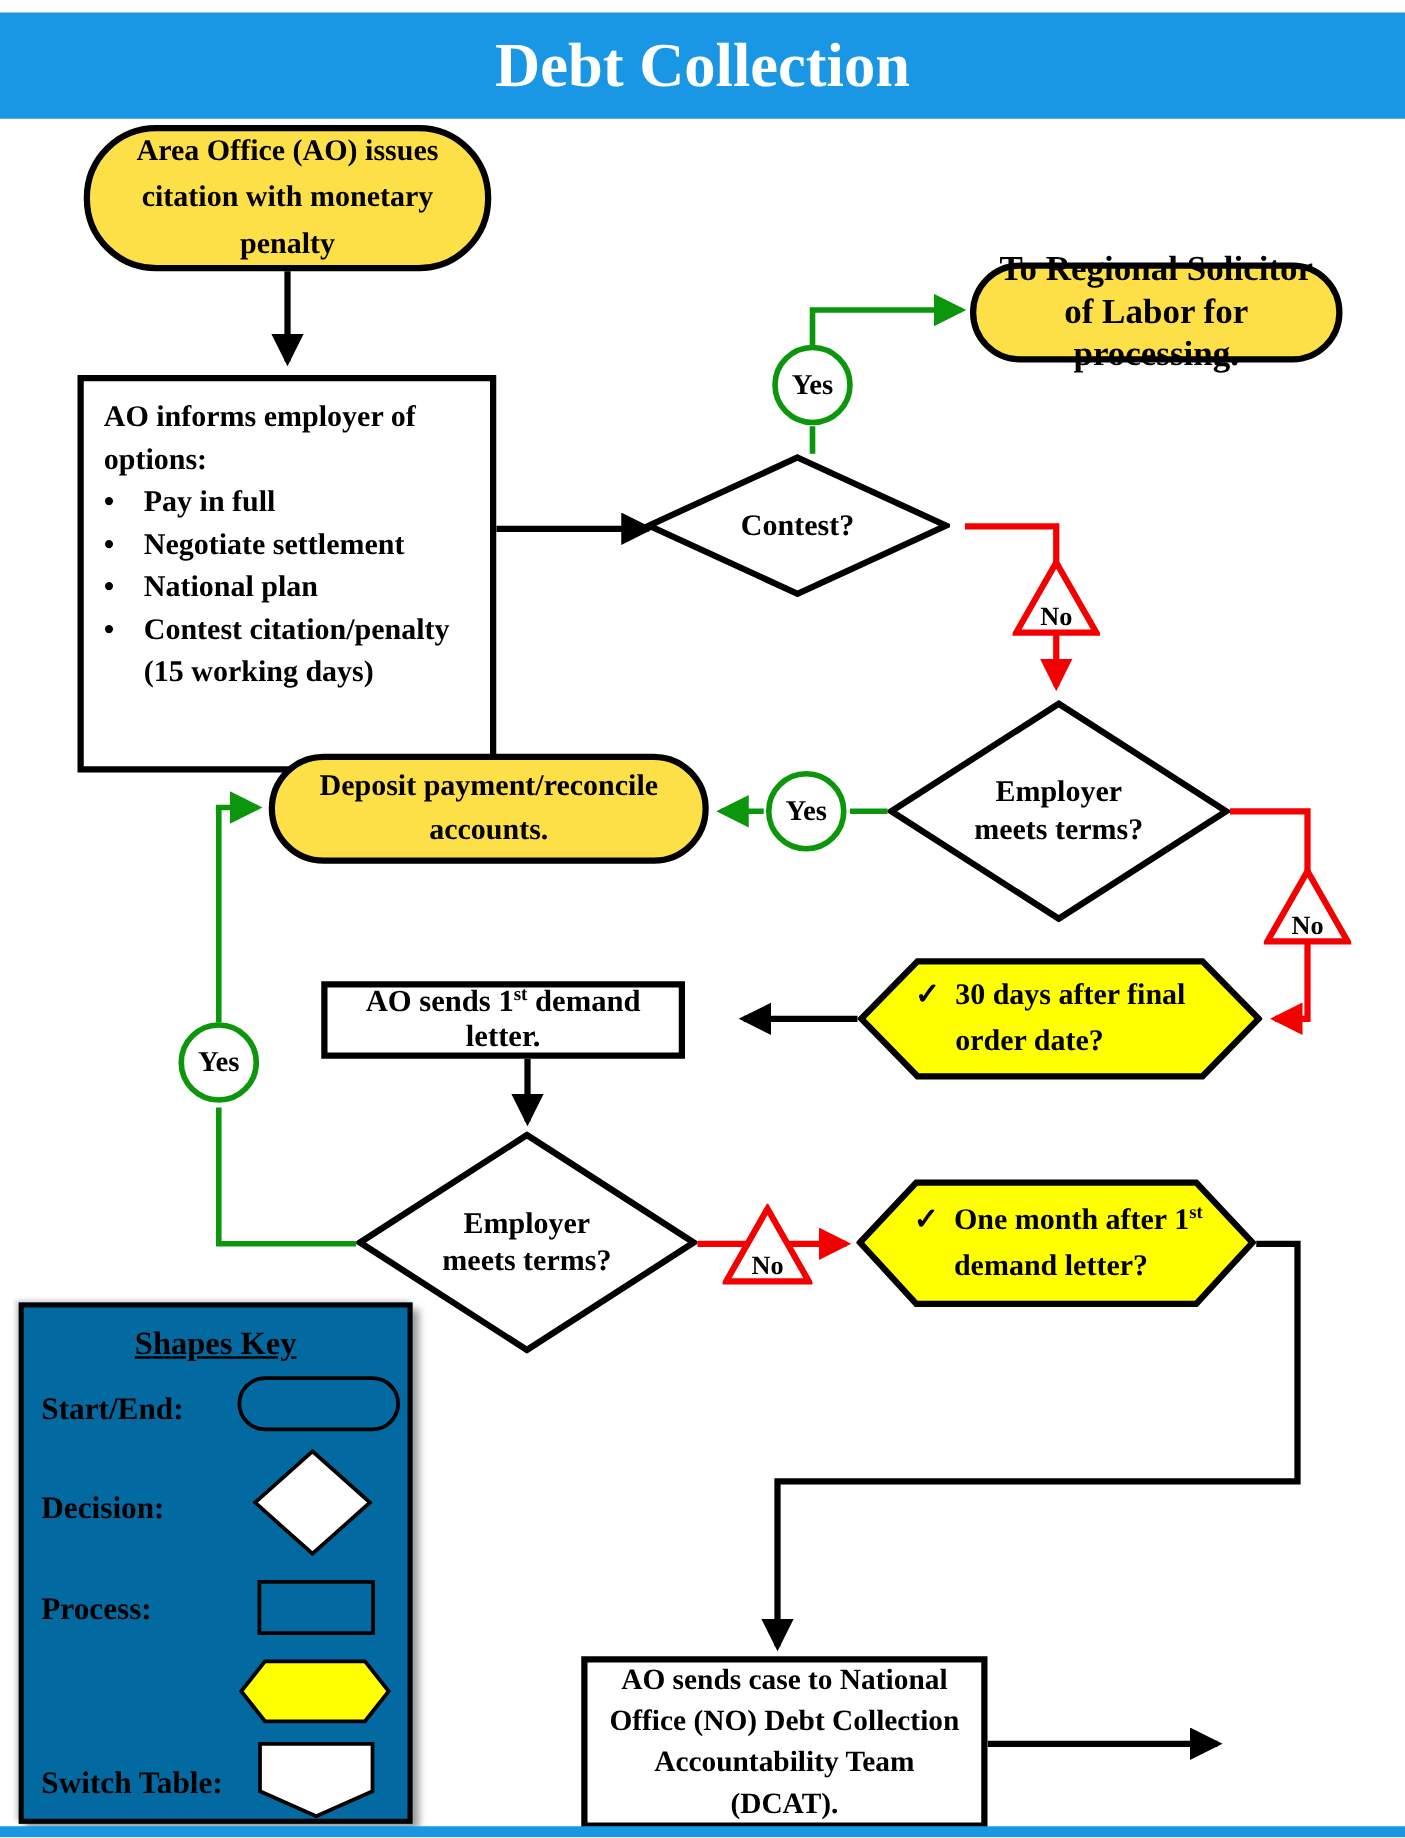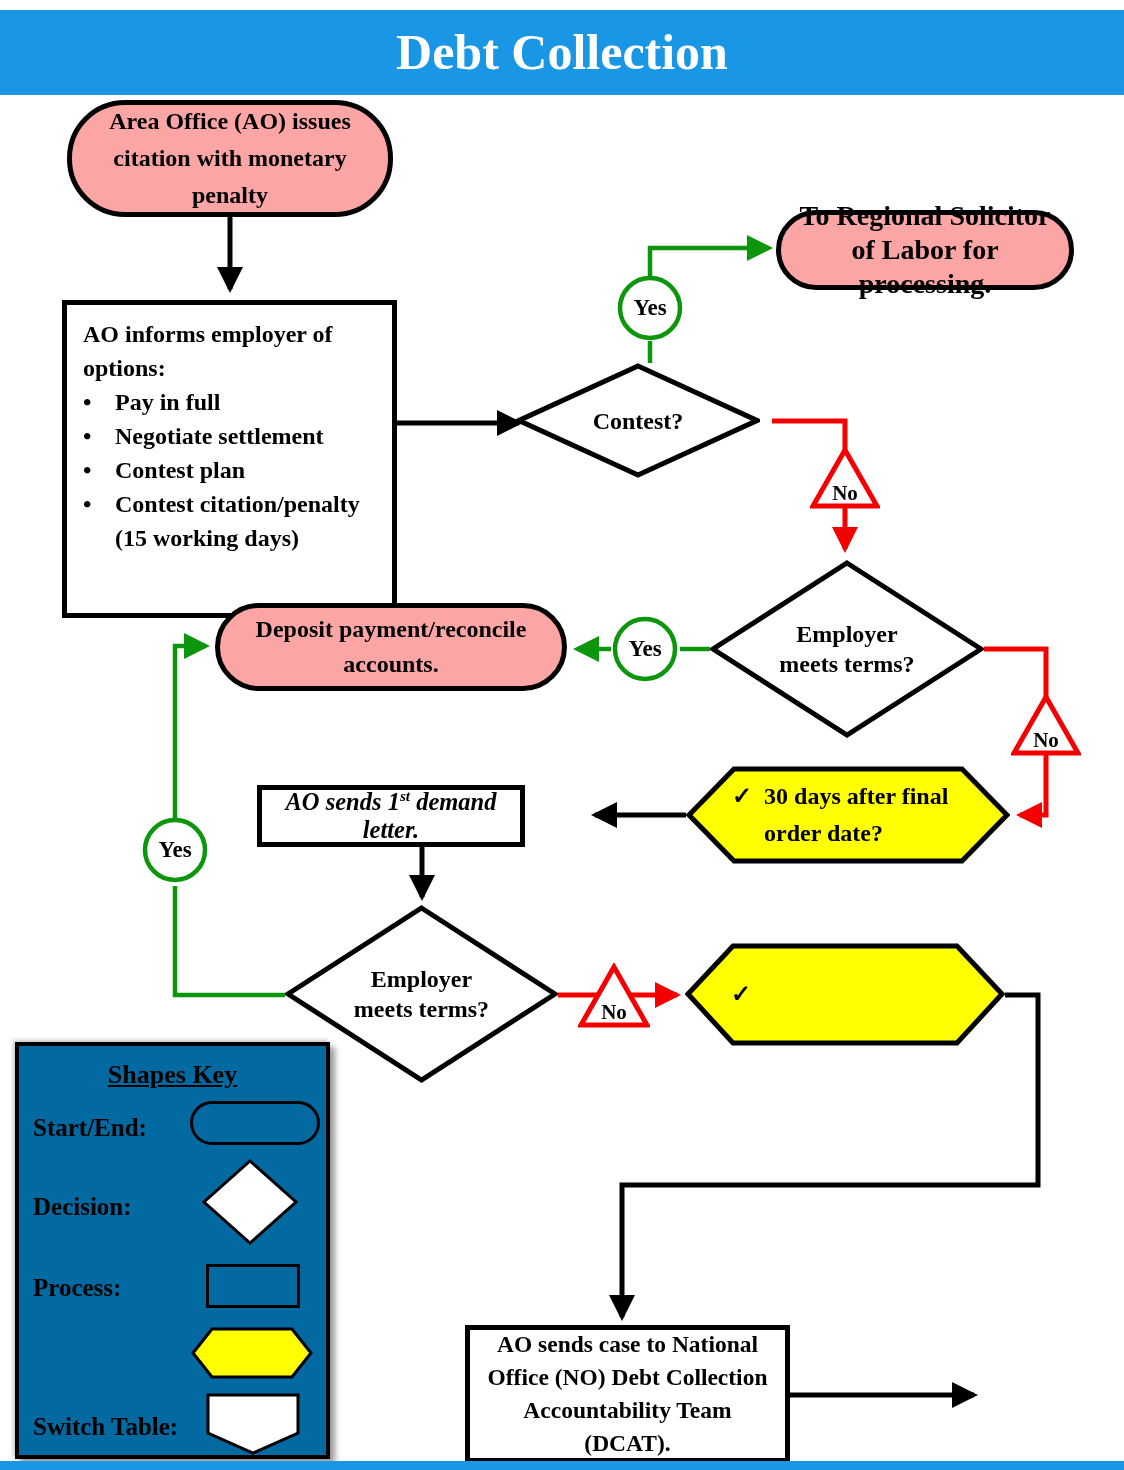--- a/index.html
+++ b/index.html
@@ -8,36 +8,36 @@
 
   
   .title-bar{position:absolute;left:0;top:10px;width:1124px;height:85px;background:#1A97E4;
              display:flex;align-items:center;justify-content:center;}
   .title-bar h1{margin:0;font-size:50px;line-height:85px;color:#fff;font-weight:bold;}
   .footer-bar{position:absolute;left:0;top:1461px;width:1124px;height:9px;background:#1A97E4;}
 
   
   .node{position:absolute;box-sizing:border-box;display:flex;align-items:center;justify-content:center;
         text-align:center;}
-  .stadium{border:5px solid #000;background:#fca5a5;}
+  .stadium{border:5px solid #000;background:#fde047;}
   .rect{border:5px solid #000;background:#fff;}
   .shape-svg{position:absolute;left:0;top:0;width:100%;height:100%;}
   .shape-label{position:relative;z-index:2;}
 
   #start-node{left:67px;top:100px;width:326px;height:117px;border-radius:58px;font-size:24px;line-height:37px;padding:0 18px;}
   #to-regional-node{left:776px;top:210px;width:298px;height:80px;border-radius:40px;font-size:28px;line-height:34px;padding:0 10px;}
   #deposit-node{left:215px;top:603px;width:352px;height:88px;border-radius:44px;font-size:24px;line-height:35px;padding:0 14px;}
 
   #options-box{left:62px;top:300px;width:335px;height:318px;align-items:flex-start;justify-content:flex-start;
                text-align:left;font-size:24px;line-height:34px;padding:12px 8px 8px 16px;flex-direction:column;}
   .bullet-row{display:flex;}
   .bullet-row .bullet{width:32px;flex:0 0 32px;text-align:left;}
   .bullet-row .btext{flex:1;}
 
-  #demand-box{left:257px;top:785px;width:268px;height:62px;font-size:24.5px;font-style:italic;}
+  #demand-box{left:257px;top:785px;width:291px;height:62px;font-size:24.5px;}
   #dcat-box{left:465px;top:1325px;width:325px;height:138px;font-size:23.5px;line-height:33px;padding:16px 8px;}
 
   .diamond .shape-label{font-size:24px;line-height:30px;}
   #contest-diamond{left:516px;top:363px;width:244px;height:115px;}
   #terms1-diamond{left:710px;top:560px;width:274px;height:178px;}
   #terms2-diamond{left:285px;top:905px;width:273px;height:178px;}
 
   .hexagon{justify-content:flex-start;text-align:left;}
   #days30-hex{left:686px;top:765px;width:324px;height:100px;}
   #onemonth-hex{left:685px;top:942px;width:320px;height:105px;}
@@ -126,21 +126,21 @@
     <div class="bullet-row">
       <span class="bullet">•</span>
       <span class="btext">Pay in full</span>
     </div>
     <div class="bullet-row">
       <span class="bullet">•</span>
       <span class="btext">Negotiate settlement</span>
     </div>
     <div class="bullet-row">
       <span class="bullet">•</span>
-      <span class="btext">Contest plan</span>
+      <span class="btext">National plan</span>
     </div>
     <div class="bullet-row">
       <span class="bullet">•</span>
       <span class="btext">Contest citation/penalty (15 working days)</span>
     </div>
   </div>
 
   <div class="node diamond" id="contest-diamond">
     <svg class="shape-svg" viewBox="0 0 244 115">
       <polygon points="122,3 241,57.5 122,112 3,57.5" fill="#fff" stroke="#000" stroke-width="5"></polygon>
@@ -183,20 +183,21 @@
     </svg>
     <span class="shape-label" style="width:140px;">Employer meets terms?</span>
   </div>
 
   <div class="node hexagon" id="onemonth-hex">
     <svg class="shape-svg" viewBox="0 0 320 105">
       <polygon points="3,52 48,4 272,4 317,52 272,101 48,101" fill="#FFFF00" stroke="#000" stroke-width="5"></polygon>
     </svg>
     <div class="hex-content">
       <span>✓</span>
+      <span><span>One month after 1</span><sup>st</sup><span> demand letter?</span></span>
     </div>
   </div>
 
   <div class="node rect" id="dcat-box">
     <span>AO sends case to National Office (NO) Debt Collection Accountability Team (DCAT).</span>
   </div>
 
 
   <div class="node yes-circle" id="yes-1">
     <svg class="shape-svg" viewBox="0 0 66 66">

